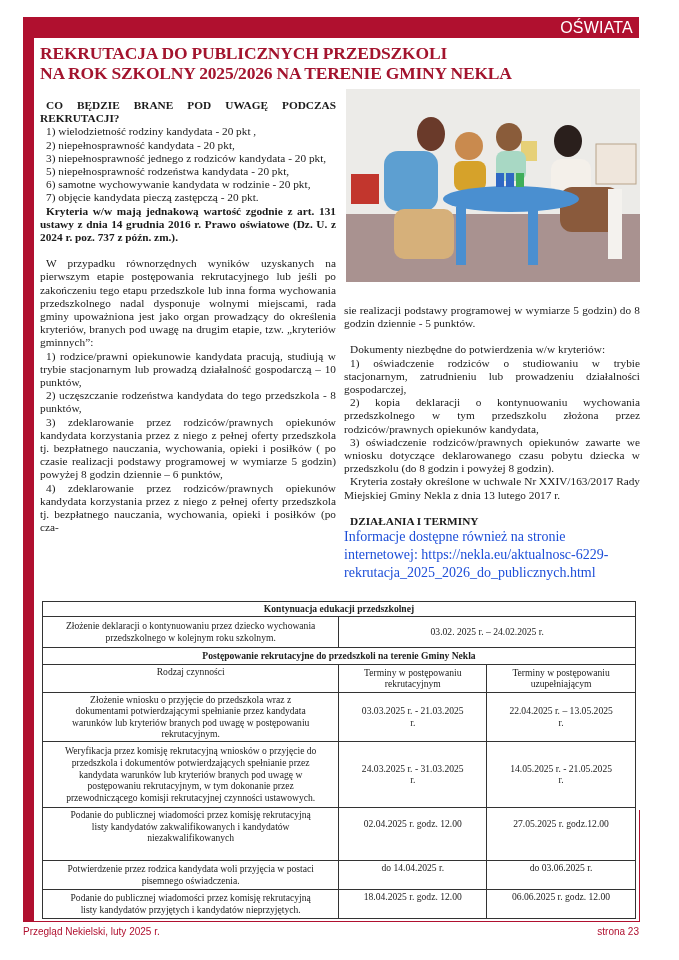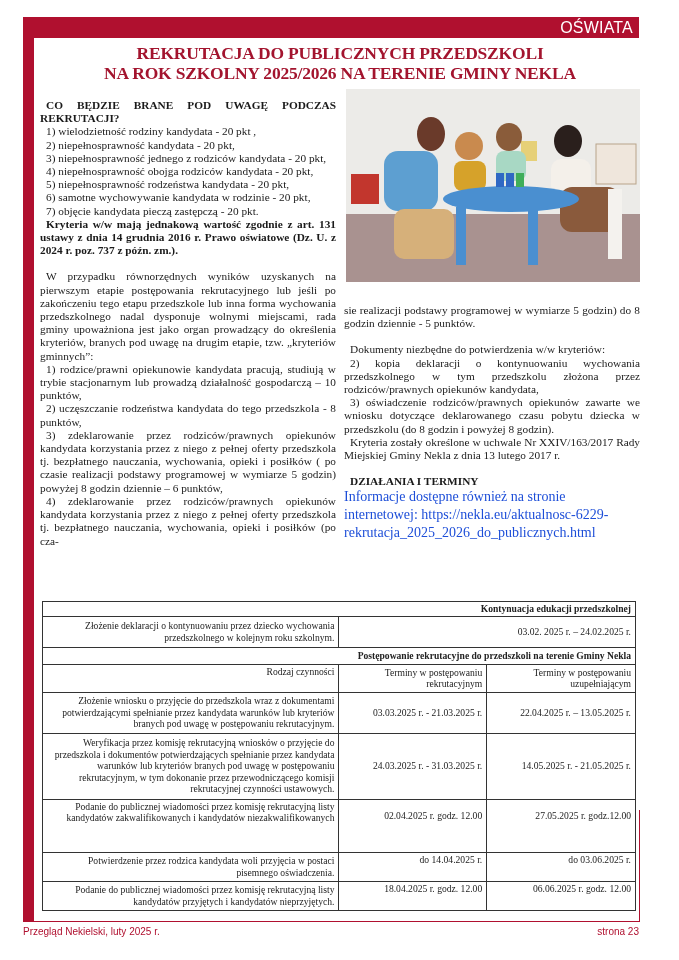--- a/index.html
+++ b/index.html
@@ -4,36 +4,36 @@
 <style>
   html, body { margin: 0; padding: 0; background: #ffffff; }
   body { width: 679px; height: 960px; position: relative; overflow: hidden;
          font-family: "Liberation Serif", "DejaVu Serif", serif; color: #1a1a1a; }
   .frame-top { position: absolute; left: 23px; top: 17px; width: 616px; height: 21px; background: #b0102f; }
   .frame-left { position: absolute; left: 23px; top: 17px; width: 11px; height: 905px; background: #b0102f; }
   .frame-bottom { position: absolute; left: 23px; top: 921px; width: 617px; height: 1px; background: #b0102f; }
   .frame-right { position: absolute; left: 639px; top: 810px; width: 1px; height: 112px; background: #b0102f; }
   .section-label { position: absolute; right: 46px; top: 19px; color: #fff;
                    font-family: "Liberation Sans", "DejaVu Sans", sans-serif; font-size: 16px; letter-spacing: 0.2px; }
-  .title { position: absolute; left: 40px; top: 43px; width: 600px; text-align: center;
+  .title { position: absolute; left: 40px; top: 43px; width: 600px; text-align: left;
            color: #a3142e; font-weight: bold; font-size: 17.5px; line-height: 20px; letter-spacing: -0.2px; }
   .col { position: absolute; font-size: 11.3px; line-height: 13.2px; text-align: justify; }
   .col p { margin: 0; }
   .col .ind { text-indent: 6px; }
   .left-col { left: 40px; top: 99px; width: 296px; }
   .right-col { left: 344px; top: 304px; width: 296px; }
   .b { font-weight: bold; }
   .gap { height: 13px; }
   .subhead { font-weight: bold; }
   .link-note { color: #1d4ed8; font-size: 14px; line-height: 18px; text-align: left; margin-top: 12px; }
   .photo { position: absolute; left: 346px; top: 89px; width: 294px; height: 193px; overflow: hidden;
            background: linear-gradient(#eeeae6 0%, #ebe6e0 55%, #b79a98 70%, #a88f8c 100%); }
   .tbl { position: absolute; left: 42px; top: 601px; width: 594px; border-collapse: collapse;
          font-size: 9.6px; line-height: 11.6px; color: #222; }
-  .tbl td { border: 1.2px solid #333; text-align: right; vertical-align: middle; padding: 1px 4px; }
+  .tbl td { border: 1.2px solid #333; text-align: center; vertical-align: middle; padding: 1px 20px; }
   .tbl .sec td { font-weight: bold; }
   .footer-left { position: absolute; left: 23px; top: 926px; color: #b0102f;
                  font-family: "Liberation Sans", "DejaVu Sans", sans-serif; font-size: 10px; }
   .footer-right { position: absolute; right: 40px; top: 926px; color: #b0102f;
                   font-family: "Liberation Sans", "DejaVu Sans", sans-serif; font-size: 10px; }
 </style>
 </head>
 <body>
 
 <div class="frame-top"></div>
@@ -45,21 +45,20 @@
 <div class="title">
   <div>REKRUTACJA DO PUBLICZNYCH PRZEDSZKOLI</div>
   <div>NA ROK SZKOLNY 2025/2026 NA TERENIE GMINY NEKLA</div>
 </div>
 
 <div class="col left-col">
   <p class="subhead ind">CO BĘDZIE BRANE POD UWAGĘ PODCZAS REKRUTACJI?</p>
   <p class="ind">1) wielodzietność rodziny kandydata - 20 pkt ,</p>
   <p class="ind">2) niepełnosprawność kandydata - 20 pkt,</p>
   <p class="ind">3) niepełnosprawność jednego z rodziców kandydata - 20 pkt,</p>
-  <p class="ind">4) niepełnosprawność obojga rodziców kandydata - 20 pkt,</p>
   <p class="ind">5) niepełnosprawność rodzeństwa kandydata - 20 pkt,</p>
   <p class="ind">6) samotne wychowywanie kandydata w rodzinie - 20 pkt,</p>
   <p class="ind">7) objęcie kandydata pieczą zastępczą - 20 pkt.</p>
   <p class="b ind">Kryteria w/w mają jednakową wartość zgodnie z art. 131 ustawy z dnia 14 grudnia 2016 r. Prawo oświatowe (Dz. U. z 2024 r. poz. 737 z późn. zm.).</p>
   <div class="gap"></div>
   <p class="ind">W przypadku równorzędnych wyników uzyskanych na pierwszym etapie postępowania rekrutacyjnego lub jeśli po zakończeniu tego etapu przedszkole lub inna forma wychowania przedszkolnego nadal dysponuje wolnymi miejscami, rada gminy upoważniona jest jako organ prowadzący do określenia kryteriów, branych pod uwagę na drugim etapie, tzw. „kryteriów gminnych”:</p>
   <p class="ind">1) rodzice/prawni opiekunowie kandydata pracują, studiują w trybie stacjonarnym lub prowadzą działalność gospodarczą – 10 punktów,</p>
   <p class="ind">2) uczęszczanie rodzeństwa kandydata do tego przedszkola - 8 punktów,</p>
   <p class="ind">3) zdeklarowanie przez rodziców/prawnych opiekunów kandydata korzystania przez z niego z pełnej oferty przedszkola tj. bezpłatnego nauczania, wychowania, opieki i posiłków ( po czasie realizacji podstawy programowej w wymiarze 5 godzin) powyżej 8 godzin dziennie – 6 punktów,</p>
   <p class="ind">4) zdeklarowanie przez rodziców/prawnych opiekunów kandydata korzystania przez z niego z pełnej oferty przedszkola tj. bezpłatnego nauczania, wychowania, opieki i posiłków (po cza-</p>
@@ -89,20 +88,21 @@
     <rect x="160" y="84" width="8" height="14" fill="#2f68c4"></rect>
     <rect x="170" y="84" width="8" height="14" fill="#3fae5a"></rect>
     <rect x="262" y="100" width="14" height="70" fill="#f4f2ee"></rect>
   </svg>
 </div>
 
 <div class="col right-col">
   <p>sie realizacji podstawy programowej w wymiarze 5 godzin) do 8 godzin dziennie - 5 punktów.</p>
   <div class="gap"></div>
   <p class="ind">Dokumenty niezbędne do potwierdzenia w/w kryteriów:</p>
+  <p class="ind">1) oświadczenie rodziców o studiowaniu w trybie stacjonarnym, zatrudnieniu lub prowadzeniu działalności gospodarczej,</p>
   <p class="ind">2) kopia deklaracji o kontynuowaniu wychowania przedszkolnego w tym przedszkolu złożona przez rodziców/prawnych opiekunów kandydata,</p>
   <p class="ind">3) oświadczenie rodziców/prawnych opiekunów zawarte we wniosku dotyczące deklarowanego czasu pobytu dziecka w przedszkolu (do 8 godzin i powyżej 8 godzin).</p>
   <p class="ind">Kryteria zostały określone w uchwale Nr XXIV/163/2017 Rady Miejskiej Gminy Nekla z dnia 13 lutego 2017 r.</p>
   <div class="gap"></div>
   <p class="subhead ind">DZIAŁANIA I TERMINY</p>
   <p class="link-note">Informacje dostępne również na stronie internetowej: https://nekla.eu/aktualnosc-6229-rekrutacja_2025_2026_do_publicznych.html</p>
 </div>
 
 <table class="tbl">
   <colgroup>

